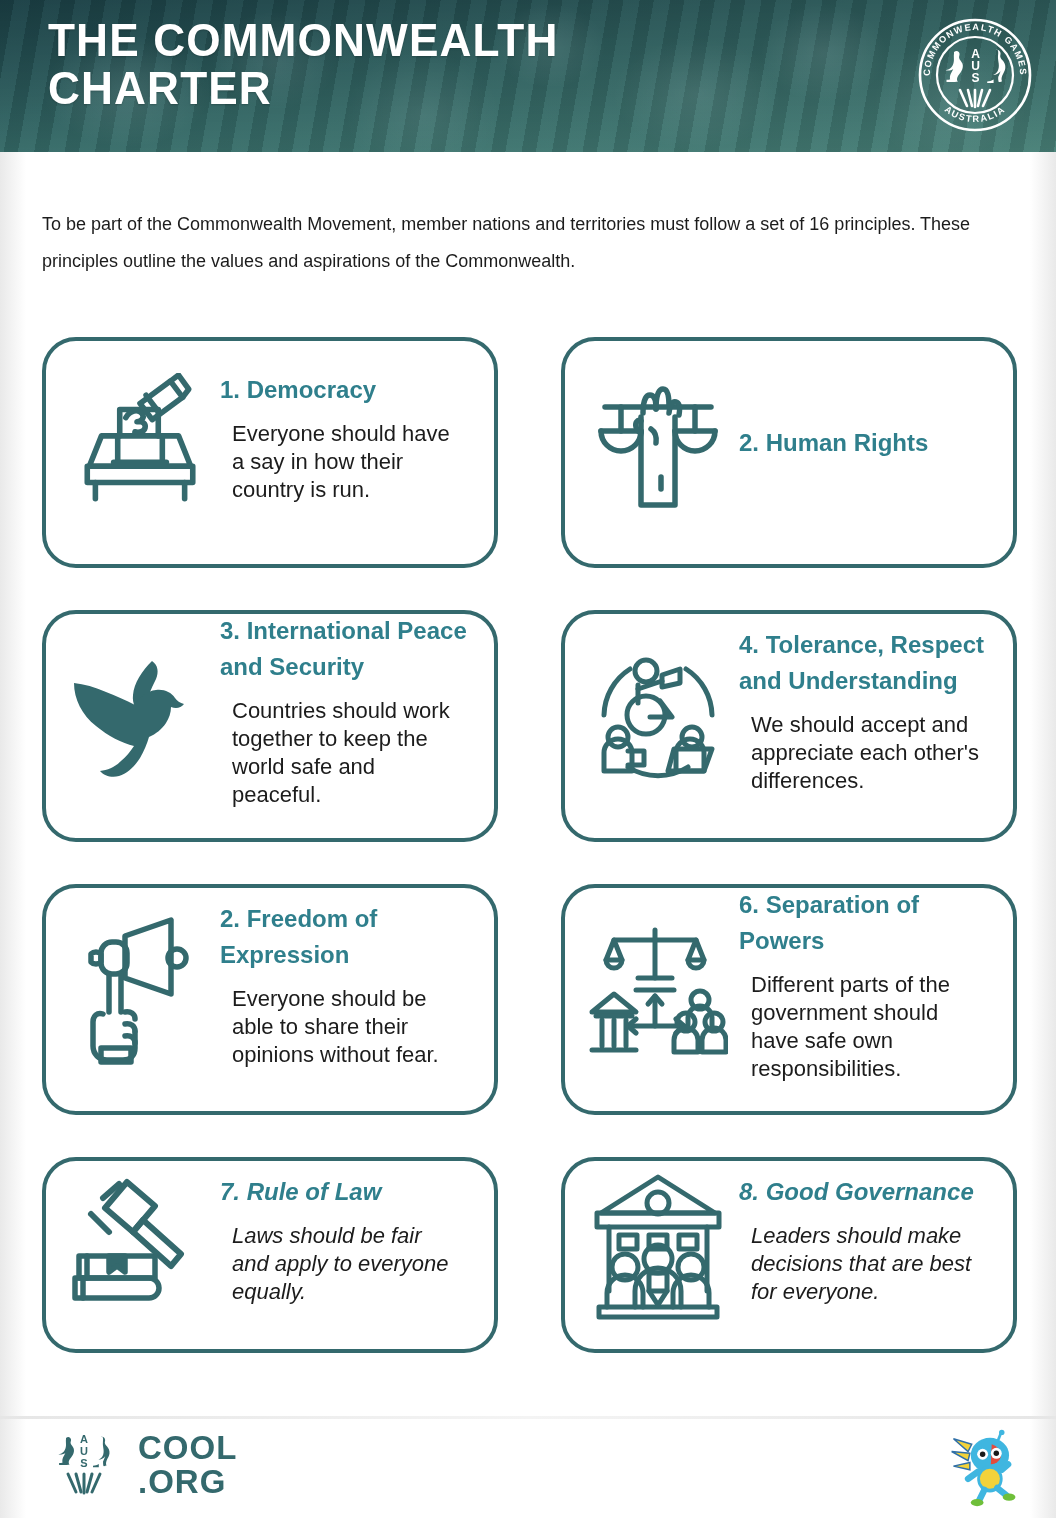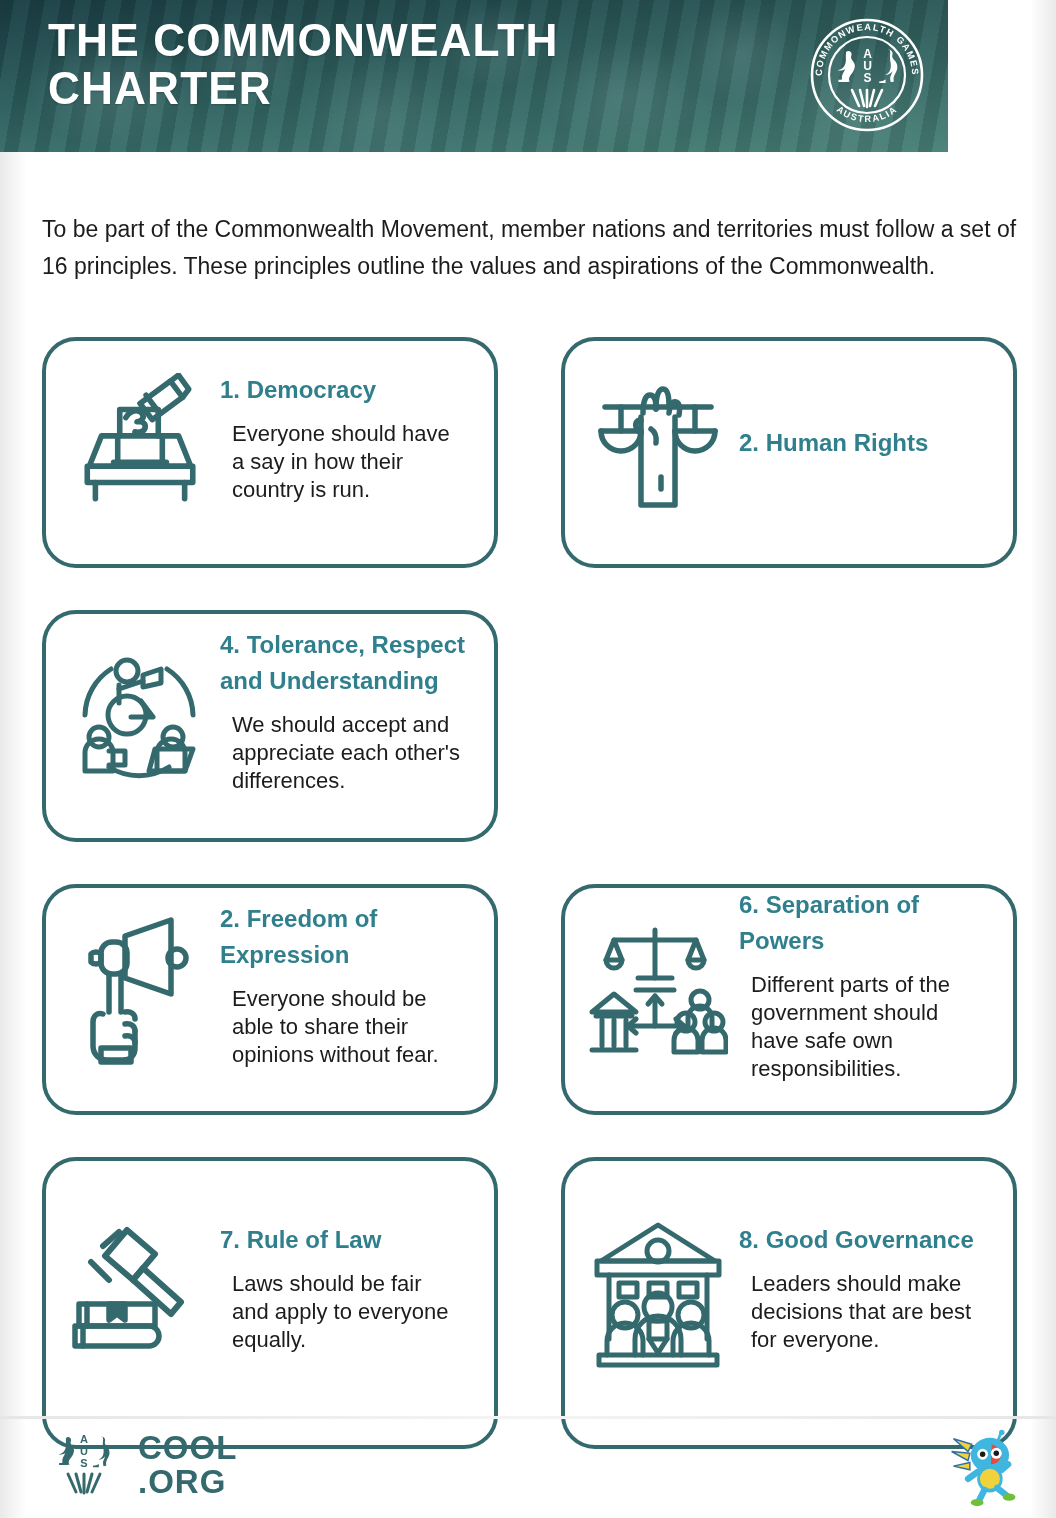--- a/index.html
+++ b/index.html
@@ -13,21 +13,21 @@
   .page{
     position:relative;width:1056px;height:1518px;
     background:
       linear-gradient(to right, #e9e9e9 0px, #ffffff 26px, #ffffff 1030px, #e9e9e9 1056px),
       #ffffff;
     box-sizing:border-box;
   }
 
   
   .header{
-    position:relative;width:948px;height:152px;overflow:hidden;
+    position:relative;width:1056px;height:152px;overflow:hidden;
     background:#3c6f72;
   }
   .hero-photo{
     position:absolute;inset:0;
     background:
       radial-gradient(ellipse 120px 80px at 12% 60%, rgba(255,255,255,.18), transparent 70%),
       radial-gradient(ellipse 90px 70px at 26% 40%, rgba(255,255,255,.14), transparent 70%),
       radial-gradient(ellipse 110px 90px at 40% 75%, rgba(255,255,255,.12), transparent 70%),
       radial-gradient(ellipse 80px 60px at 52% 30%, rgba(255,255,255,.16), transparent 70%),
       radial-gradient(ellipse 120px 80px at 66% 62%, rgba(255,255,255,.15), transparent 70%),
@@ -56,21 +56,21 @@
     text-shadow:0 1px 2px rgba(0,0,0,.20);
     white-space:pre-line;
   }
   .cga-logo{
     position:absolute;right:20px;top:14px;width:122px;height:122px;
   }
 
   
   .intro{
     position:absolute;left:42px;top:188px;width:975px;
-    font-size:23px;line-height:37px;color:#1c1c1c;
+    font-size:18px;line-height:37px;color:#1c1c1c;
     font-family:"Liberation Sans", sans-serif;
   }
 
   
   .grid{
     position:absolute;left:42px;top:337px;width:975px;
   }
   .row{display:flex;justify-content:space-between;margin-bottom:42px;}
   .card{
     width:456px;
@@ -78,21 +78,21 @@
     border-radius:34px;
     background:#ffffff;
     box-sizing:border-box;
     display:flex;
     align-items:center;
     padding:14px 18px 32px 18px;
   }
   .card.h1{height:231px;}
   .card.h2{height:232px;}
   .card.h3{height:231px;}
-  .card.h4{height:292px;}
+  .card.h4{height:196px;font-style:italic;}
   .card-icon{
     width:150px;min-width:150px;height:160px;
     display:flex;align-items:center;justify-content:center;
   }
   .card-body{flex:1;padding-left:6px;padding-right:4px;}
   .card-title{
     color:#2f7f8c;
     font-size:24px;
     font-weight:bold;
     line-height:36px;
@@ -239,20 +239,36 @@
           </svg>
         </div>
         <div class="card-body">
           <div class="card-title">2. Human Rights</div>
         </div>
       </div>
     </div>
 
     <div class="row">
 
+      <div class="card h2">
+        <div class="card-icon">
+          <svg viewBox="0 0 150 140" width="150" height="140">
+            <g fill="#34696d">
+
+              <path d="M88 14 c-10,10 -18,22 -19,34 c-1,9 3,16 9,18 c4,-12 9,-24 14,-34 c3,-7 2,-14 -4,-18 z"></path>
+
+              <path d="M10 36 c0,16 8,32 22,43 c12,10 26,17 38,20 c-4,6 -8,11 -13,15 c-6,6 -13,9 -21,10 c4,5 12,7 19,5 c9,-3 16,-10 21,-18 c4,-7 7,-14 9,-21 c7,-3 13,-8 17,-14 c3,-5 5,-10 5,-16 c5,2 10,1 13,-3 c-4,-1 -7,-3 -9,-6 c-4,-6 -11,-9 -19,-8 c-9,1 -17,7 -21,15 c-9,-5 -19,-9 -29,-13 c-11,-5 -22,-8 -32,-9 z"></path>
+            </g>
+          </svg>
+        </div>
+        <div class="card-body">
+          <div class="card-title">3. International Peace and Security</div>
+          <div class="card-text">Countries should work together to keep the world safe and peaceful.</div>
+        </div>
+      </div>
 
       <div class="card h2">
         <div class="card-icon">
           <svg viewBox="0 0 140 145" width="140" height="145">
             <g fill="none" stroke="#34696d" stroke-width="5" stroke-linecap="round" stroke-linejoin="round">
 
               <path d="M16 70 a56,56 0 0 1 26,-46"></path>
               <path d="M98 24 a56,56 0 0 1 26,46"></path>
               <path d="M40 122 a56,56 0 0 0 60,0"></path>
 

